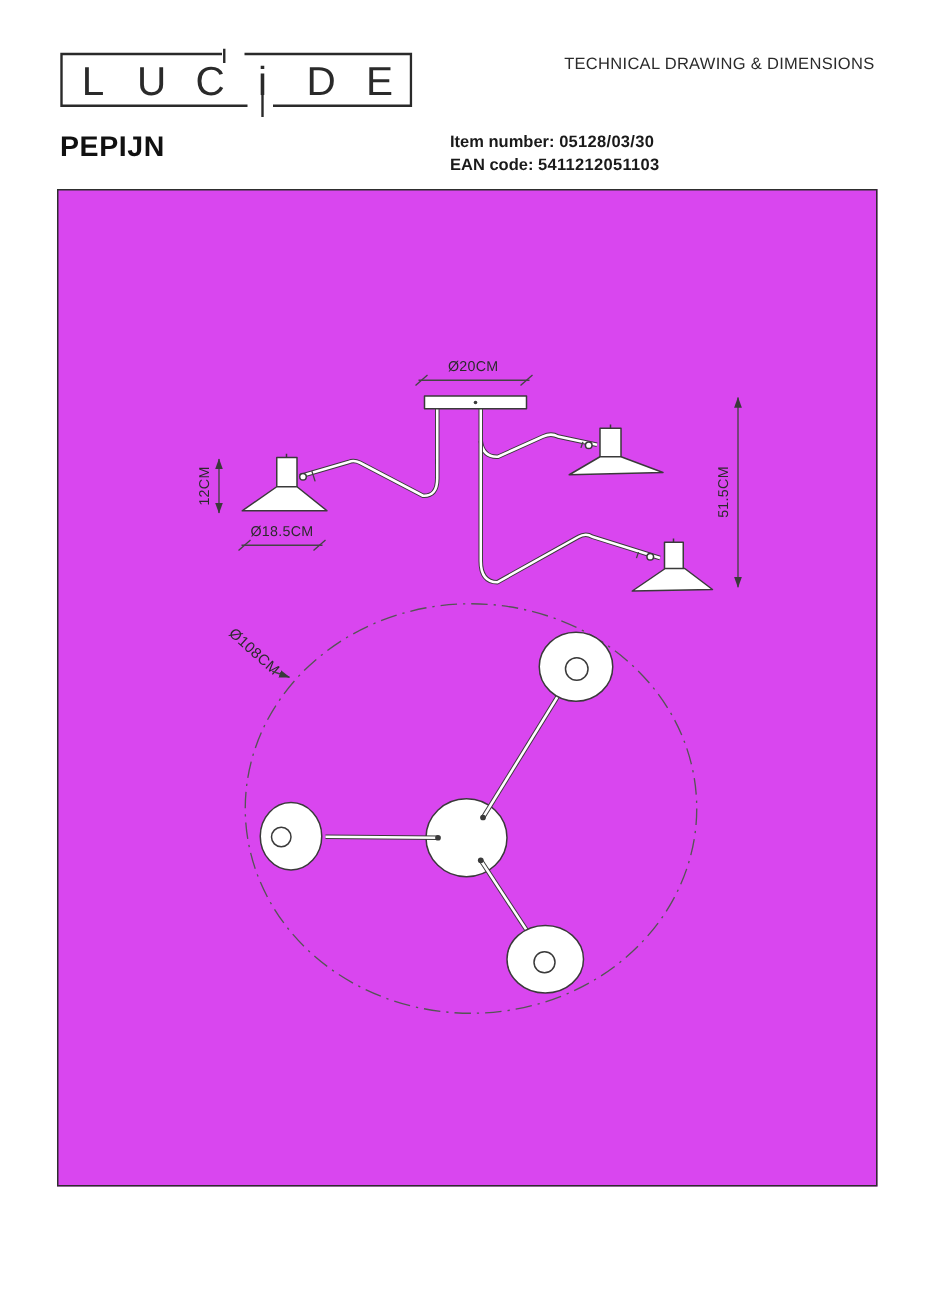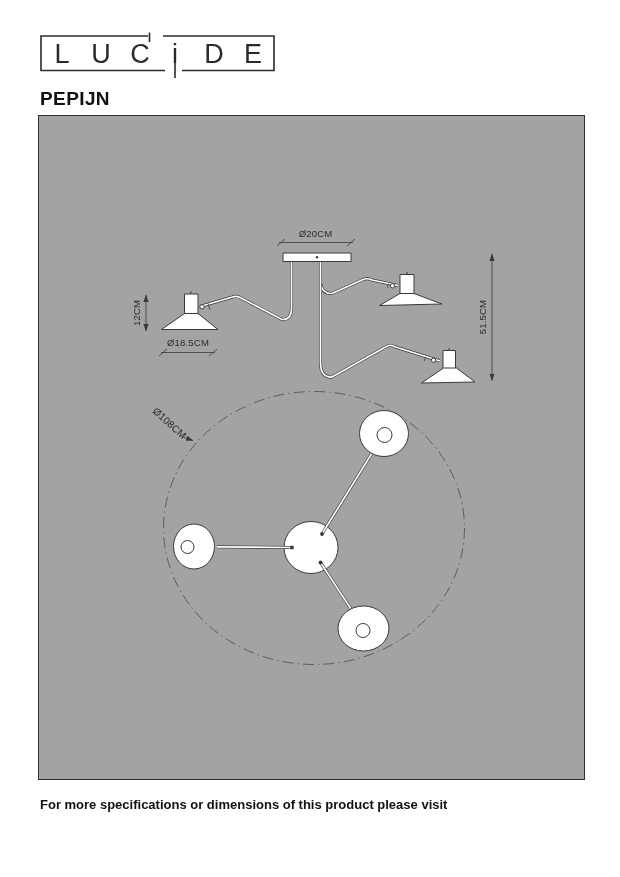--- a/index.html
+++ b/index.html
@@ -16,22 +16,22 @@
 
   #doc-title { top:37px; right:37px; font-size:11px; letter-spacing:0.2px; color:#2b2b2b; }
   #product-name { left:40px; top:88px; font-size:19px; font-weight:700; letter-spacing:0.4px; color:#111;text-align:center; }
   #codes { left:300px; top:88px; font-size:11px; line-height:15px; }
   #codes .row { white-space:nowrap; }
   #codes .lbl { font-weight:700; }
   #codes .val { font-weight:700; letter-spacing:0.2px; }
 
   
   #frame {
-    left:38px; top:115px; width:545px; height:663px;
-    border:1px solid #2e2e2e; background:#a3a3a3;
+    left:38px; top:126px; width:545px; height:663px;
+    border:1px solid #2e2e2e; background:#d946ef;
   }
   #drawing { width:100%; height:100%; display:block; }
 
   
   .ln   { stroke:#3a3a3a; stroke-width:1; fill:none; }
   .fillw{ fill:#fff; stroke:#3a3a3a; stroke-width:1; stroke-linejoin:round; }
   .tube-o { fill:none; stroke:#3a3a3a; stroke-width:3; stroke-linejoin:round; }
   .tube-i { fill:none; stroke:#ffffff; stroke-width:1.7; stroke-linejoin:round; }
   .dim  { stroke:#444; stroke-width:0.9; fill:none; }
   .dimtxt { font-family:"Liberation Sans", sans-serif; font-size:9.5px; fill:#2b2b2b; letter-spacing:0.2px; }
@@ -55,23 +55,34 @@
 
     <line class="logo-stroke" x1="135" y1="30" x2="135" y2="46"></line>
     <text class="logo-letter" x="22" y="31" text-anchor="middle">L</text>
     <text class="logo-letter" x="61" y="31" text-anchor="middle">U</text>
     <text class="logo-letter" x="100" y="31" text-anchor="middle">C</text>
     <text class="logo-letter" x="135" y="31" text-anchor="middle">i</text>
     <text class="logo-letter" x="174" y="31" text-anchor="middle">D</text>
     <text class="logo-letter" x="213" y="31" text-anchor="middle">E</text>
   </svg>
 
+  <div id="doc-title" class="abs">TECHNICAL DRAWING &amp; DIMENSIONS</div>
 
   <div id="product-name" class="abs">PEPIJN</div>
 
+  <div id="codes" class="abs">
+    <div class="row">
+      <span class="lbl">Item number:</span>
+      <span class="val">05128/03/30</span>
+    </div>
+    <div class="row">
+      <span class="lbl">EAN code:</span>
+      <span class="val">5411212051103</span>
+    </div>
+  </div>
 
   <div id="frame" class="abs">
     <svg id="drawing" viewBox="38 125 545 663" preserveAspectRatio="none">
       <defs>
         <marker id="arrow" viewBox="0 0 10 10" refX="9" refY="5" markerWidth="8.5" markerHeight="8.5" orient="auto-start-reverse">
           <path d="M0,1.6 L9.5,5 L0,8.4 z" fill="#3a3a3a"></path>
         </marker>
         <path id="tube-left" d="M 290.5 269 L 290.5 317 Q 290.5 329 281 328.5 L 239 306.5 Q 235 304.5 231.5 306 L 199 315.5"></path>
         <path id="tube-right" d="M 319.5 269 L 319.5 372 Q 319.5 386 330.5 386.2 L 384.5 356 Q 389.5 353 393.8 355.8 L 439 370"></path>
         <path id="tube-branch" d="M 319.5 292 Q 321 303 331 302.5 L 361 289 Q 366.5 286.5 371 289 L 397 294.5"></path>
@@ -173,15 +184,14 @@
           <circle class="ln" cx="186.5" cy="556" r="6.5"></circle>
         </g>
         <g>
           <ellipse class="fillw" cx="362.5" cy="637.5" rx="25.5" ry="22.5"></ellipse>
           <circle class="ln" cx="362" cy="639.5" r="7"></circle>
         </g>
       </g>
     </svg>
   </div>
 
-  <div id="footer-note" class="abs">For more specifications or dimensions of this product please visit</div>
 
 </div>
 
 </body></html>

